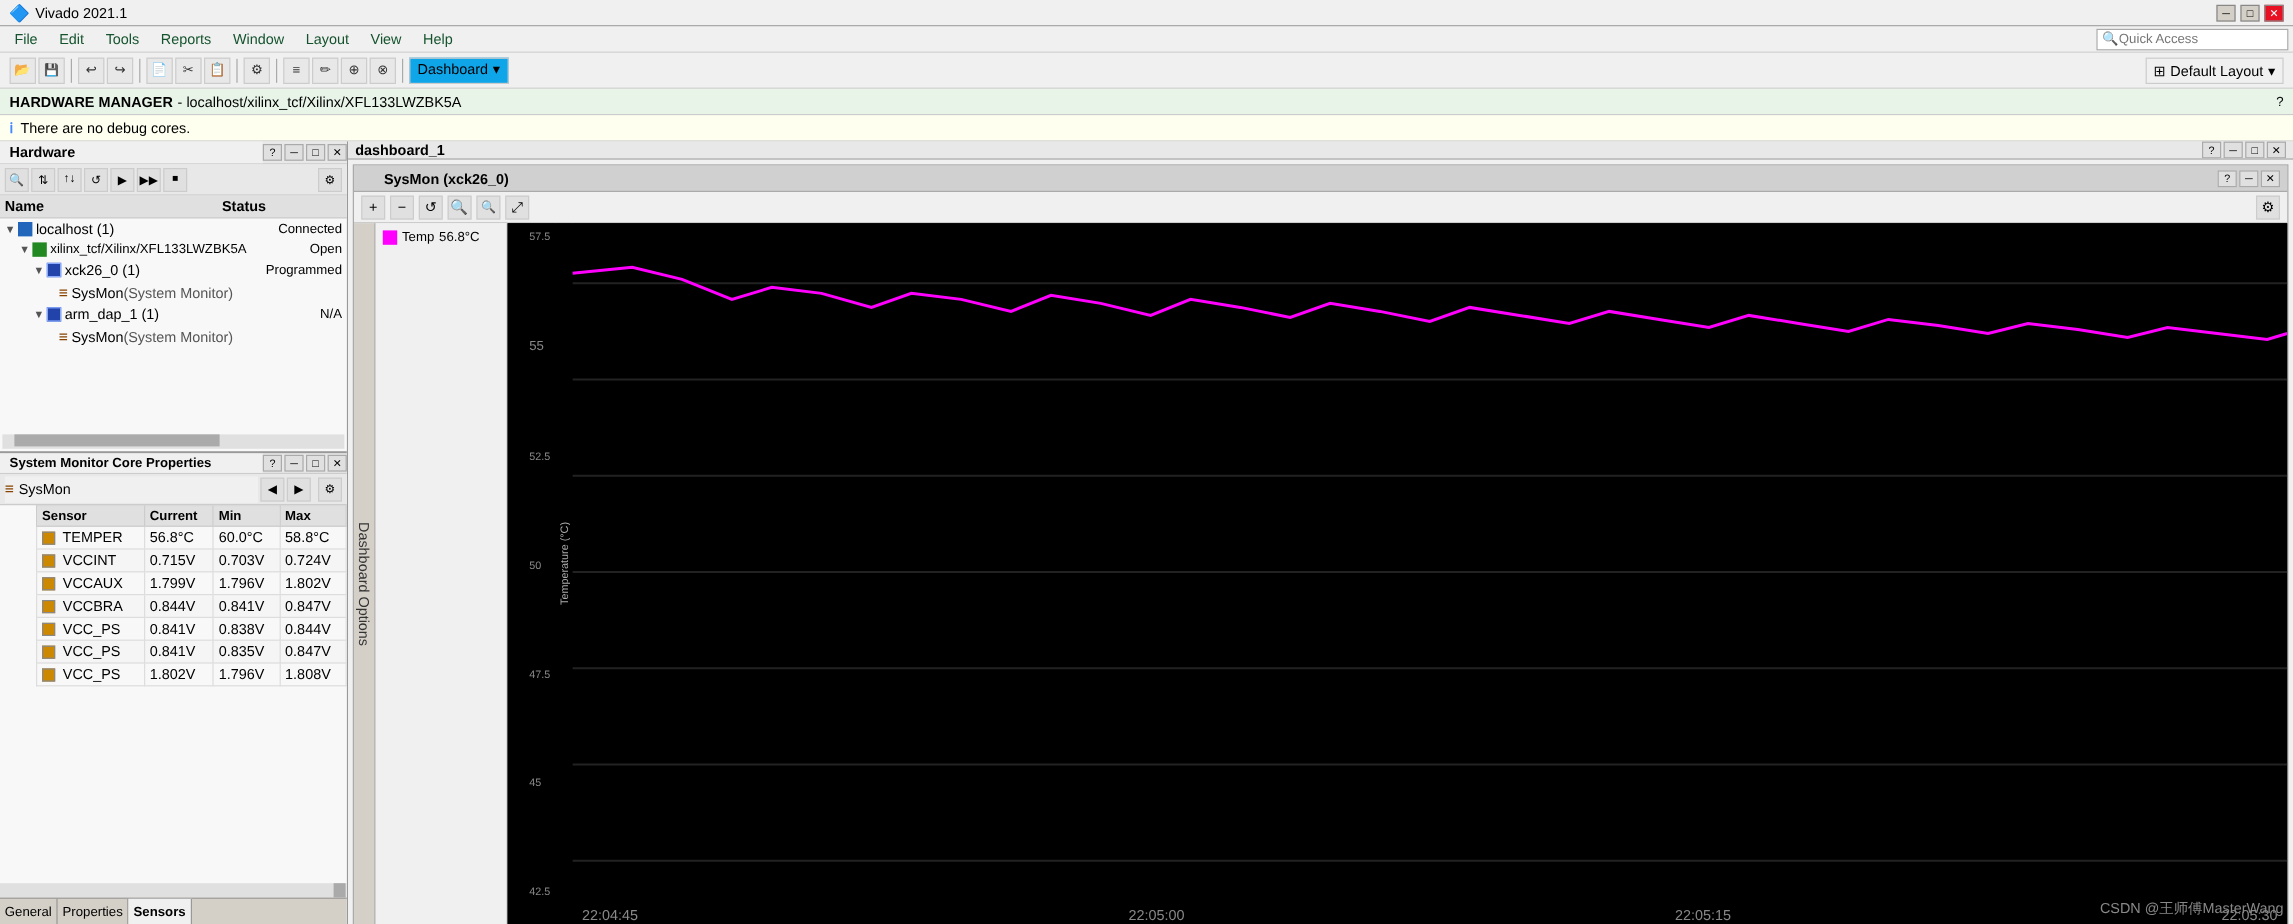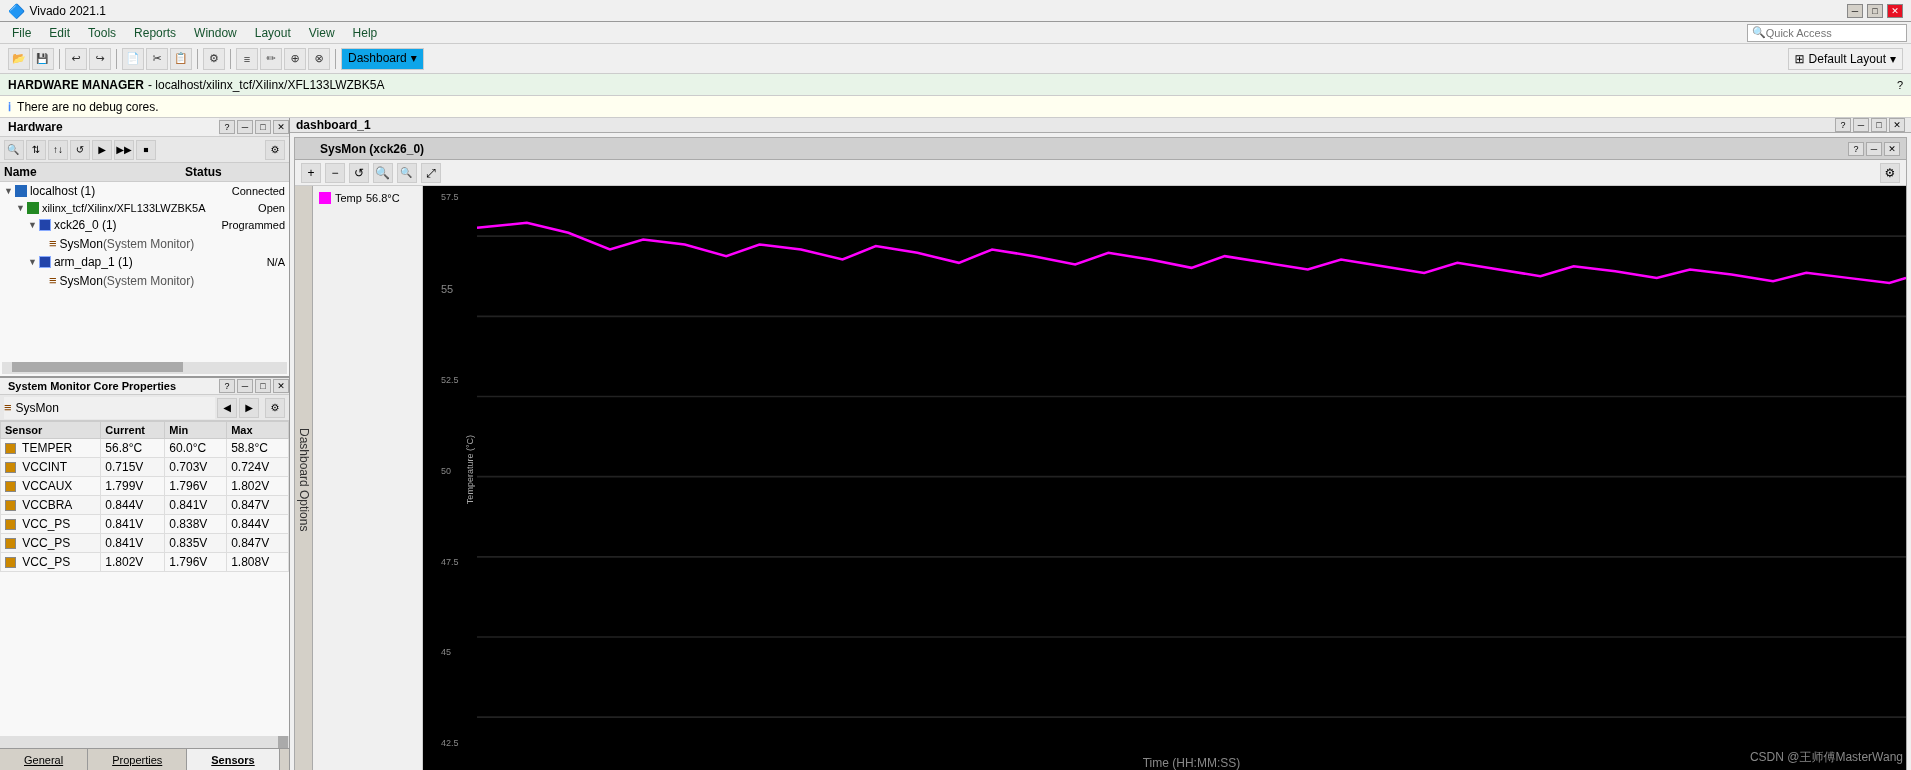--- a/index.html
+++ b/index.html
@@ -187,21 +187,21 @@
     .sensor-table th { background: #e0e0e0; padding: 2px 4px; text-align: left; border: 1px solid #ccc; font-weight: bold; font-size: 11px; }
     .sensor-table td { padding: 2px 4px; border: 1px solid #ddd; white-space: nowrap; }
     .sensor-table tr:nth-child(even) { background: #f5f5f5; }
 
     .props-tabs {
       display: flex;
       background: #d4d0c8;
       border-top: 1px solid #999;
       height: 22px;
     }
-    .props-tab { padding: 2px 24px; cursor: pointer; font-size: 11px; border-right: 1px solid #999; display: flex; align-items: center; text-decoration: underline; }
+    .props-tab { padding: 2px 4px; cursor: pointer; font-size: 11px; border-right: 1px solid #999; display: flex; align-items: center; }
     .props-tab.active { background: #f0f0f0; font-weight: bold; border-bottom: none; }
 
     
     .right-panel {
       flex: 1;
       background: #f0f0f0;
       display: flex;
       flex-direction: column;
     }
     .sysmon-tb-btn { width: 20px; height: 20px; background: #e0e0e0; border: 1px solid #ccc; display: flex; align-items: center; justify-content: center; cursor: pointer; font-size: 12px; }
@@ -387,21 +387,21 @@
       <div class="props-toolbar">
         <div class="sysmon-label" style="flex:1;border:none;padding:0;">
           <span style="color:#884400;font-size:13px;">≡</span>
           <span>SysMon</span>
         </div>
         <div class="hw-tb-btn">◀</div>
         <div class="hw-tb-btn">▶</div>
         <div class="hw-tb-btn" style="margin-left:4px;">⚙</div>
       </div>
       <div style="flex:1;display:flex;flex-direction:column;overflow:hidden;">
-        <div style="overflow-y:auto;flex:1;position:relative;">
+        <div style="overflow-y:auto;flex:1;position:relative;padding-left:30px;">
           <table class="sensor-table">
             <thead>
               <tr>
                 <th>Sensor</th>
                 <th>Current</th>
                 <th>Min</th>
                 <th>Max</th>
               </tr>
             </thead>
             <tbody id="sensor-tbody">
@@ -554,20 +554,26 @@
                 <line x1="0" y1="222" x2="860" y2="222" stroke="#222" stroke-width="1"></line>
                 <line x1="0" y1="270" x2="860" y2="270" stroke="#222" stroke-width="1"></line>
                 <line x1="0" y1="318" x2="860" y2="318" stroke="#222" stroke-width="1"></line>
 
                 <polyline points="0,25 30,22 55,28 80,38 100,32 125,35 150,42 170,35 195,38 220,44 240,36 265,40 290,46 310,38 335,42 360,47 380,40 405,44 430,49 450,42 475,46 500,50 520,44 545,48 570,52 590,46 615,50 640,54 660,48 685,51 710,55 730,50 755,53 780,57 800,52 825,55 850,58 860,55" fill="none" stroke="#ff00ff" stroke-width="1.5"></polyline>
               </svg>
             </div>
           </div>
 
           <div style="background:#000;padding:2px 0 2px 54px;display:flex;flex-direction:column;">
+            <div style="display:flex;justify-content:space-between;padding:0 8px;color:#888;font-size:9px;">
+              <span>22:04:45</span>
+              <span>22:05:00</span>
+              <span>22:05:15</span>
+              <span>22:05:30</span>
+            </div>
             <div style="text-align:center;color:#888;font-size:9px;padding-bottom:2px;">
               <span>Time (HH:MM:SS)</span>
             </div>
           </div>
         </div>
       </div>
     </div>
   </div>
 </div>
 

